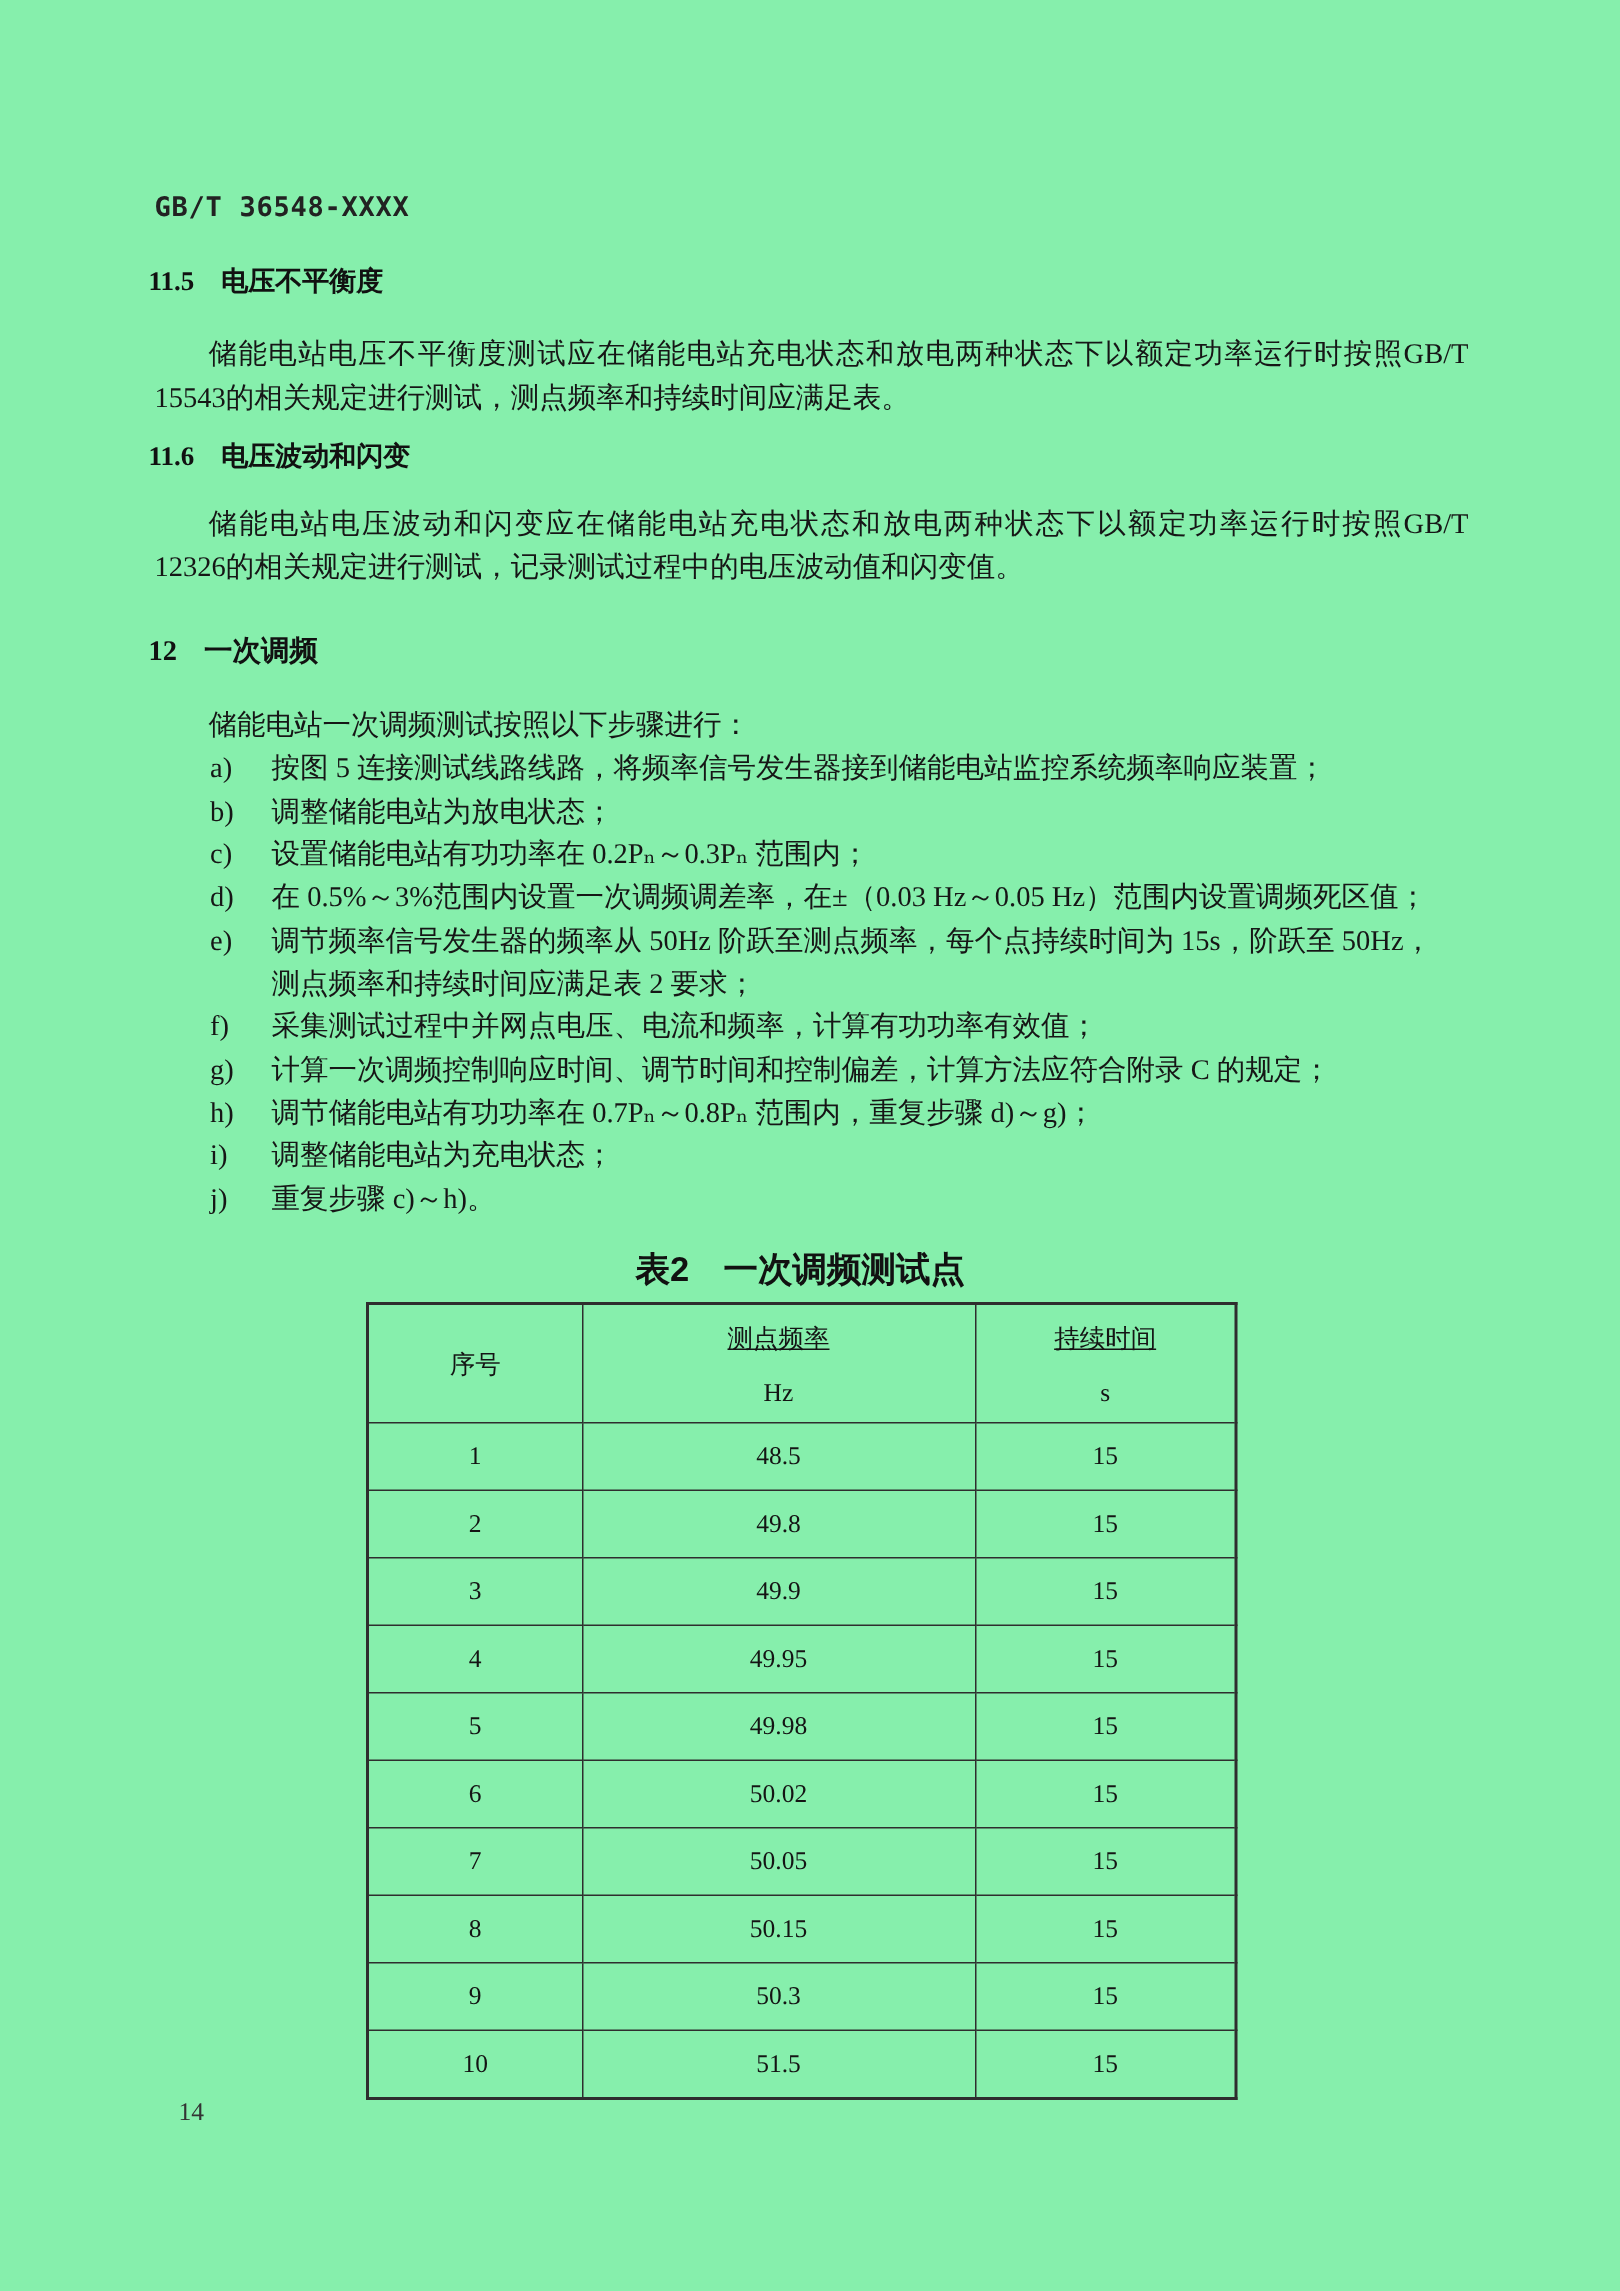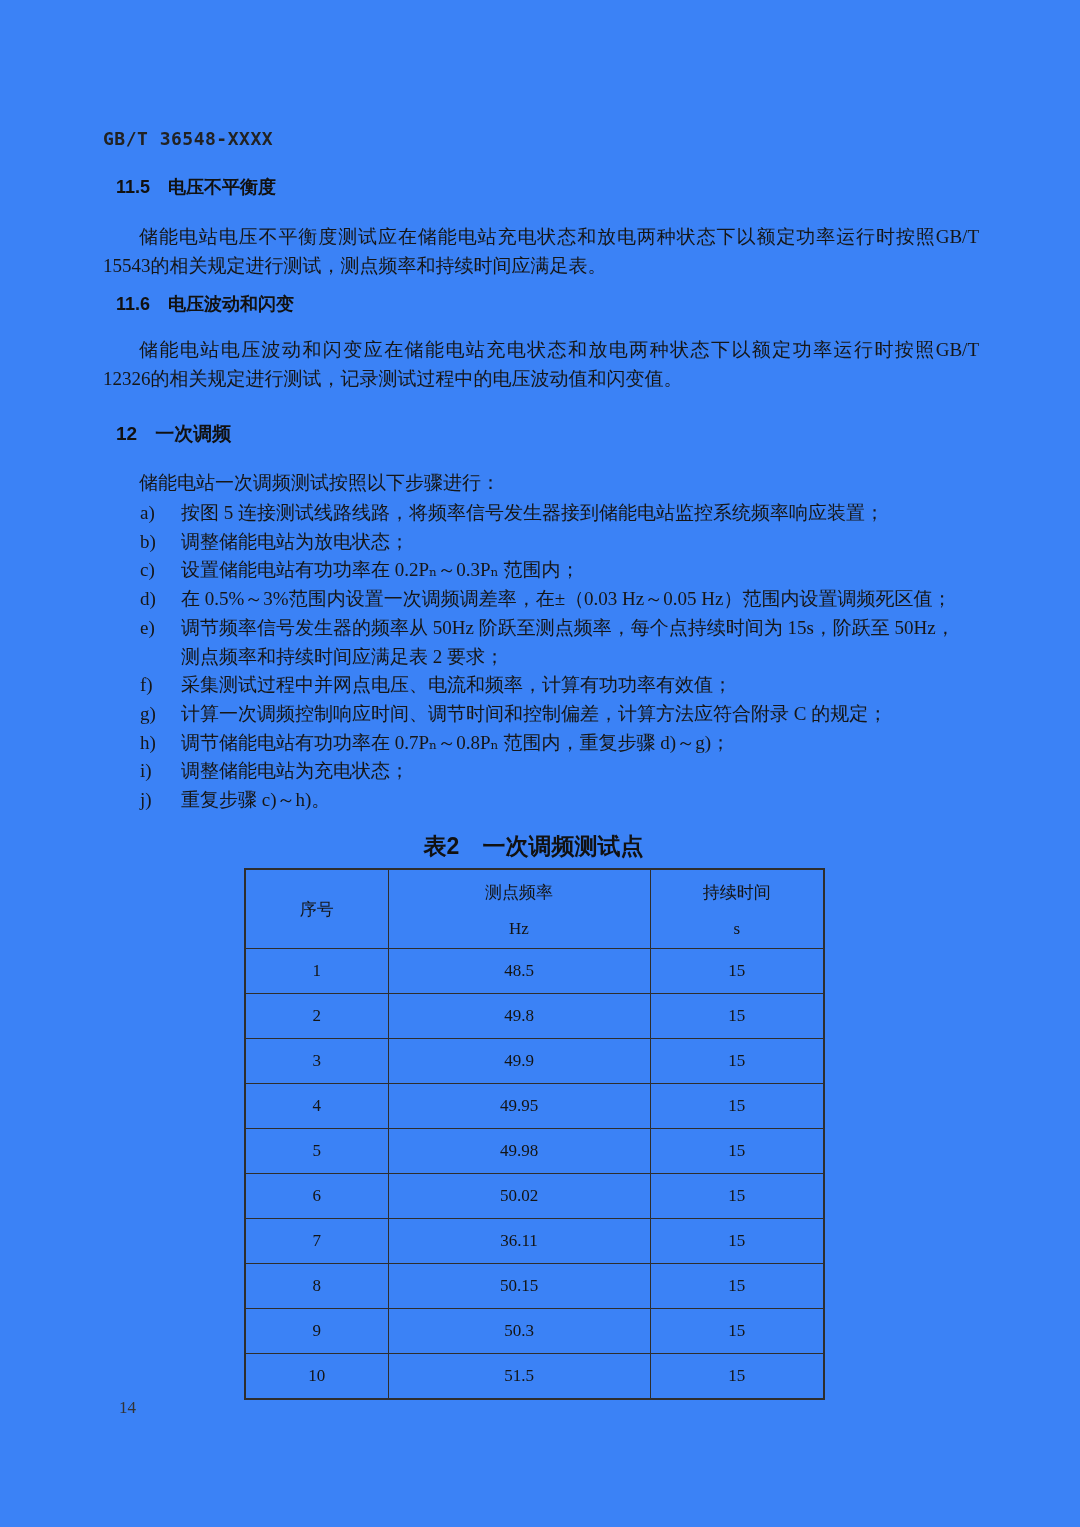--- a/index.html
+++ b/index.html
@@ -1,39 +1,39 @@
 <!DOCTYPE html>
 <html><head>
 <meta charset="utf-8">
 <style>
   html, body { margin: 0; padding: 0; background: #e8e8e8; }
   .page {
     position: relative;
     width: 1080px;
     height: 1527px;
     margin: 0 auto;
-    background: #3b82f6;
+    background: #86efac;
     font-family: "Liberation Serif", "DejaVu Serif", serif;
     color: #1b1b1b;
     overflow: hidden;
   }
   .doc-number {
     position: absolute;
     left: 103px;
     top: 128px;
     font-family: "DejaVu Sans Mono", "Liberation Mono", monospace;
     font-weight: 700;
     font-size: 18px;
     letter-spacing: 0.5px;
     color: #222;
   }
   .heading {
     position: absolute;
-    left: 116px;
-    font-family: Liberation Sans, sans-serif;
+    left: 99px;
+    font-family: Liberation Serif, serif;
     font-weight: 700;
     font-size: 18px;
     color: #111;
     white-space: nowrap;
   }
   .heading .h-num { margin-right: 18px; }
   .chapter-heading { font-size: 19px; }
   .para {
     position: absolute;
     left: 103px;
@@ -88,21 +88,21 @@
     border: 2px solid #2e2e2e;
   }
   table.test-points td {
     border: 1.4px solid #2e2e2e;
     text-align: center;
     vertical-align: middle;
     padding: 0;
     height: 44px;
   }
   table.test-points tr.hdr td { height: 78px; }
-  .hdr-stack .hdr-top { margin-top: 2px; }
+  .hdr-stack .hdr-top { margin-top: 2px; text-decoration: underline; }
   .hdr-stack .hdr-bottom { margin-top: 15px; }
   .page-num {
     position: absolute;
     left: 119px;
     top: 1398px;
     font-size: 17px;
     color: #333;
   }
 </style>
 </head>
@@ -228,21 +228,21 @@
         <td>49.98</td>
         <td>15</td>
       </tr>
       <tr>
         <td>6</td>
         <td>50.02</td>
         <td>15</td>
       </tr>
       <tr>
         <td>7</td>
-        <td>36.11</td>
+        <td>50.05</td>
         <td>15</td>
       </tr>
       <tr>
         <td>8</td>
         <td>50.15</td>
         <td>15</td>
       </tr>
       <tr>
         <td>9</td>
         <td>50.3</td>

